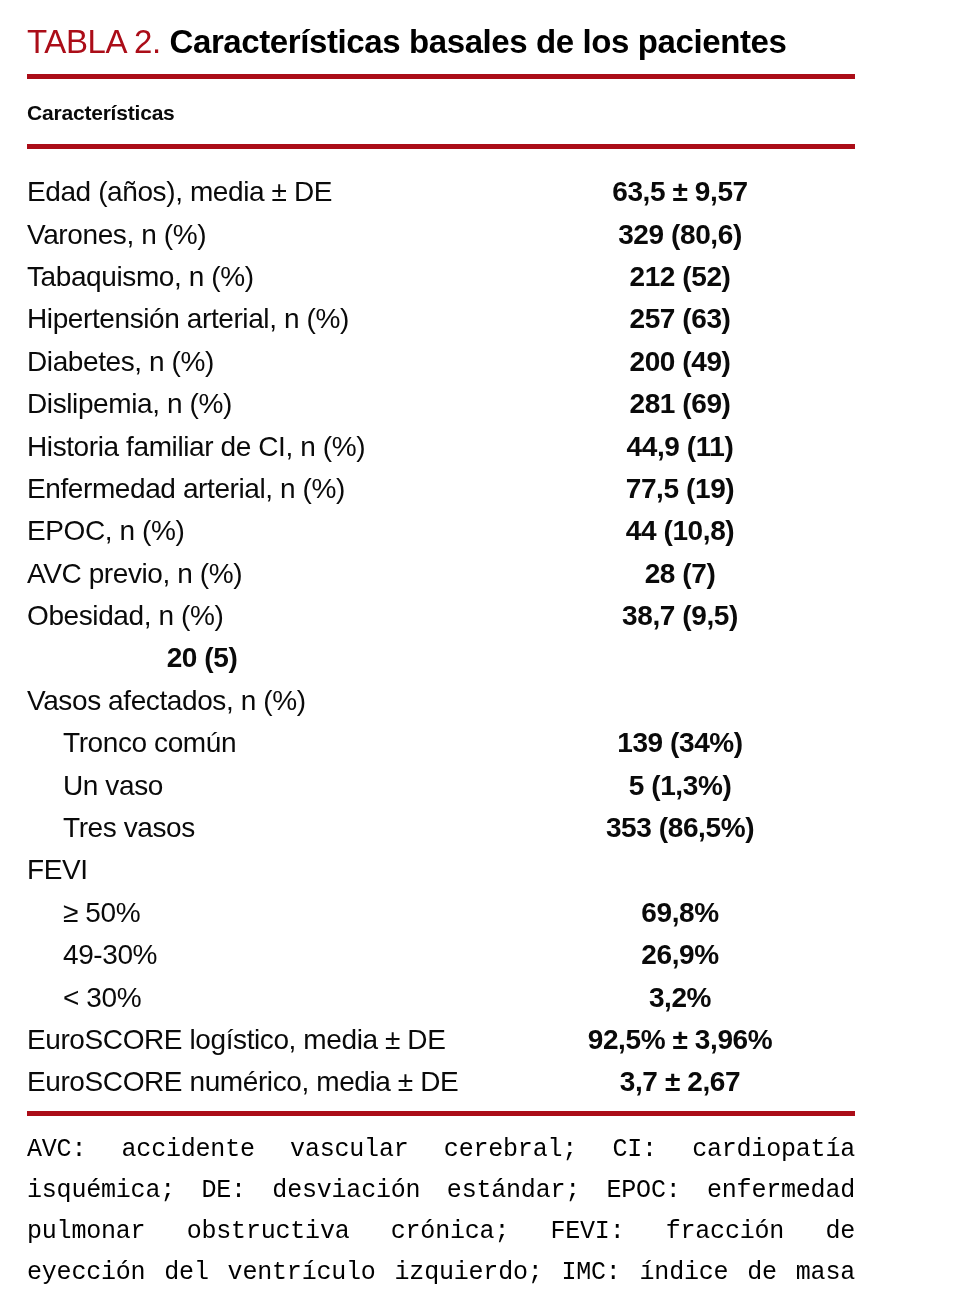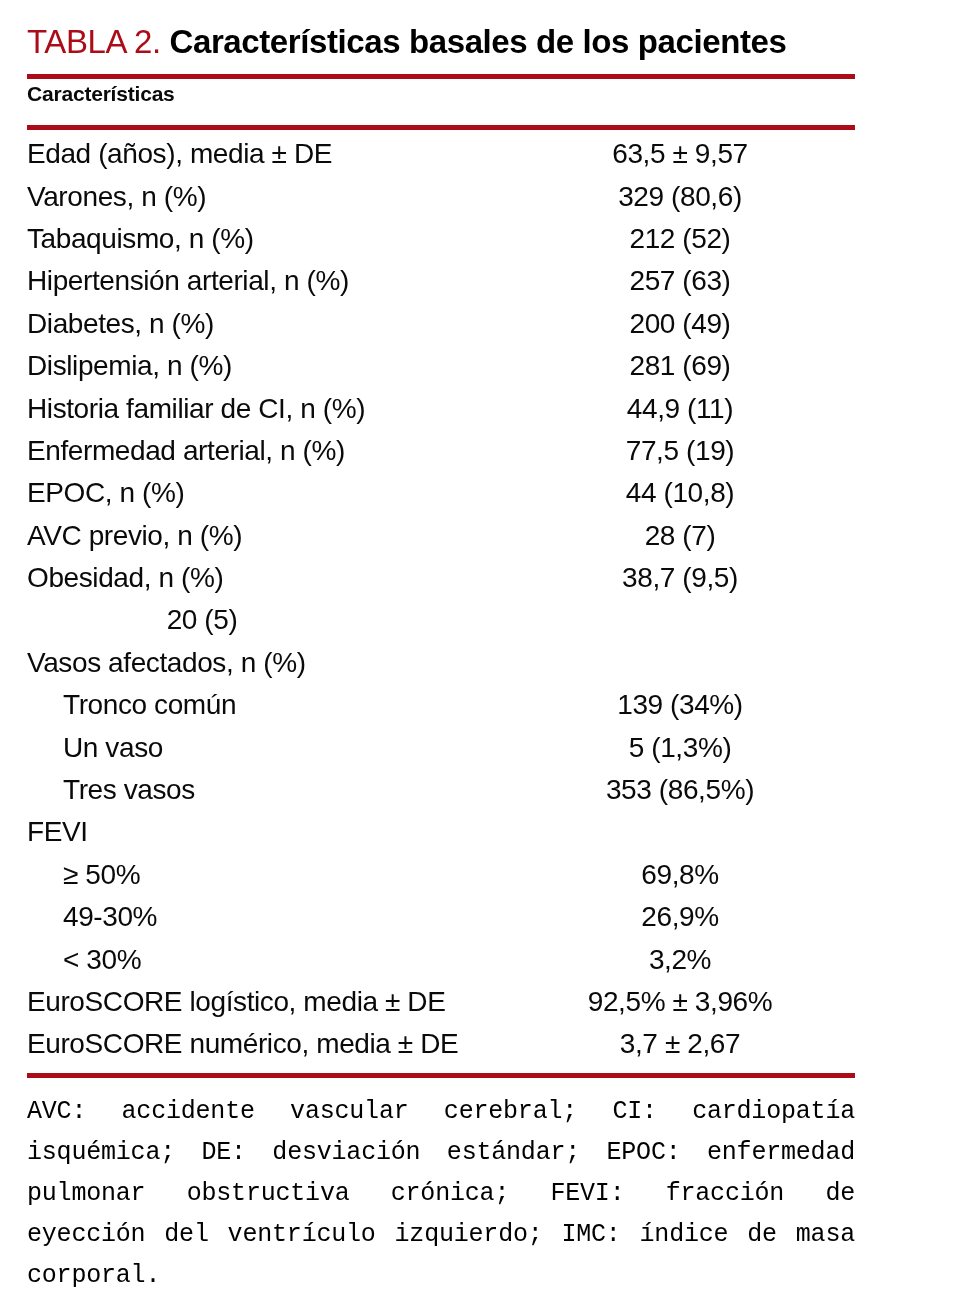--- a/index.html
+++ b/index.html
@@ -18,32 +18,32 @@
     font-weight: bold; color: #000; white-space: nowrap;
   }
   .title .label { color: var(--accent); font-weight: normal; }
 
   .rule { height: 5px; background: var(--accent); width: 100%; }
   .rule-1 { margin-top: 10px; }
   .rule-2 { margin-top: 17px; }
   .rule-3 { margin-top: 7px; }
 
   .col-header {
-    font-size: 21px; line-height: 29px;
+    margin-top: 19px; font-size: 21px; line-height: 29px;
     font-weight: bold; letter-spacing: -0.2px;
   }
 
-  .rows { margin-top: 3px; }
+  .rows { margin-top: 22px; }
   .row {
     display: flex; align-items: center; height: 42.4px;
     font-size: 28px; letter-spacing: -0.4px;
   }
   .row-label { flex: 1 1 auto; white-space: nowrap; }
   .row.indent .row-label { padding-left: 36px; }
-  .row-value { width: 350px; flex: 0 0 350px; text-align: center; white-space: nowrap; }
+  .row-value { width: 350px; flex: 0 0 350px; text-align: center; white-space: nowrap; font-weight: bold; }
 
   .footnote {
     margin-top: 13px;
     font-size: 25px; line-height: 41px; letter-spacing: -0.2px;
     text-align: justify;
     color: #000;
     font-family: Liberation Mono, monospace;
   }
 </style>
 </head>

